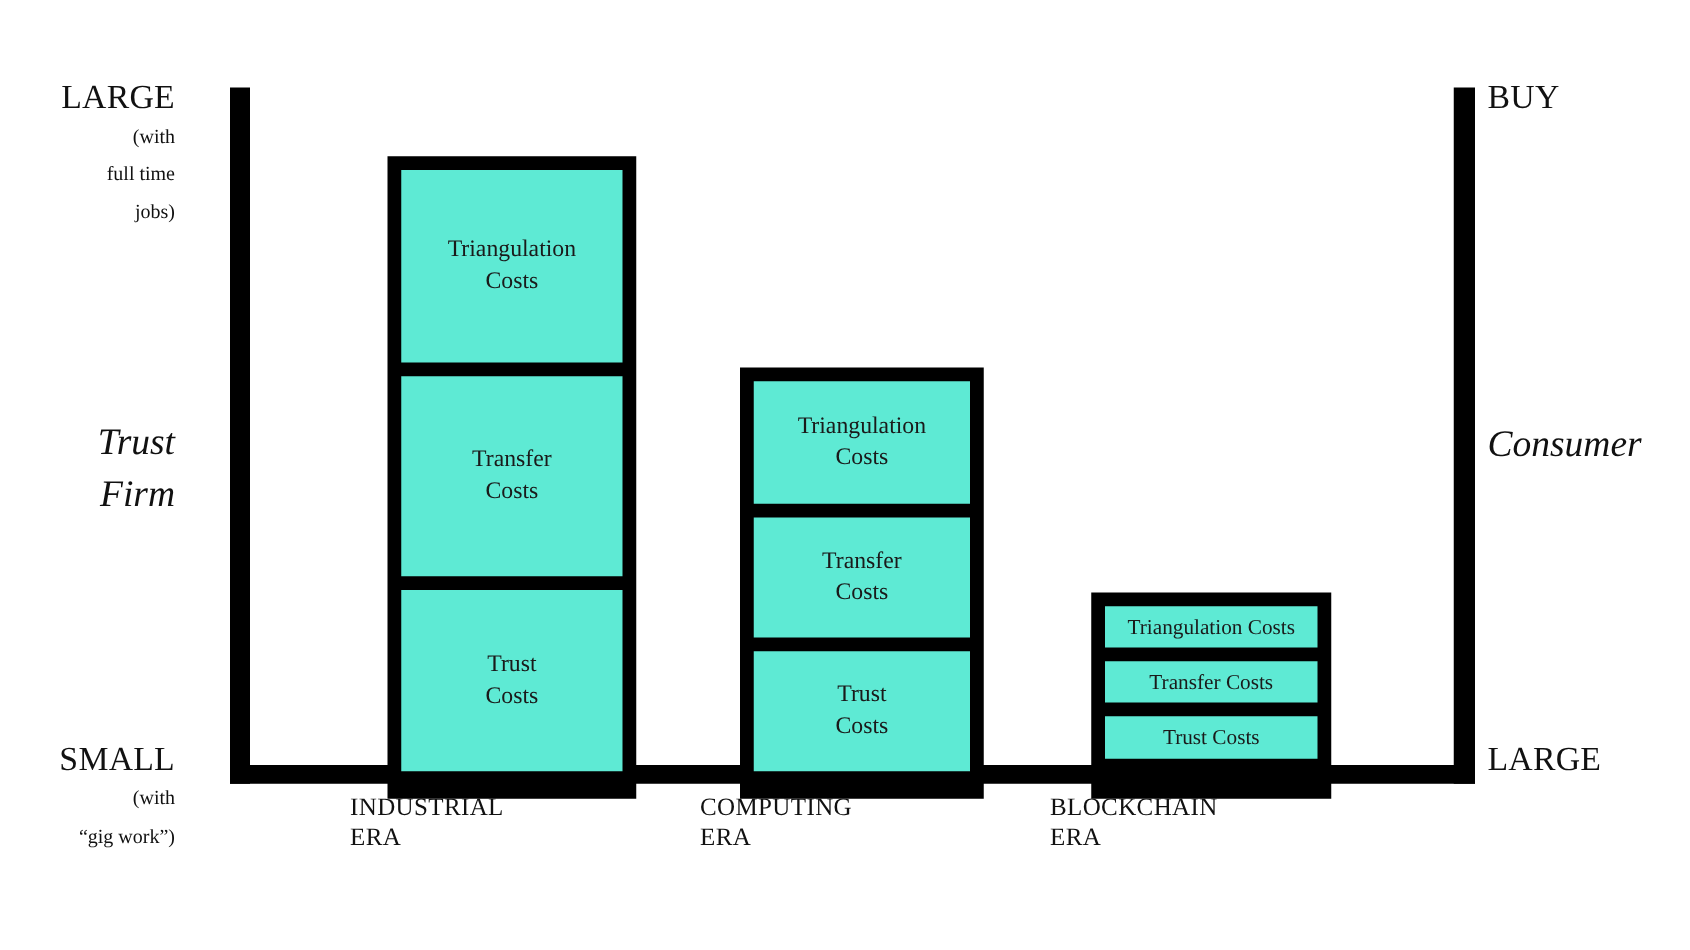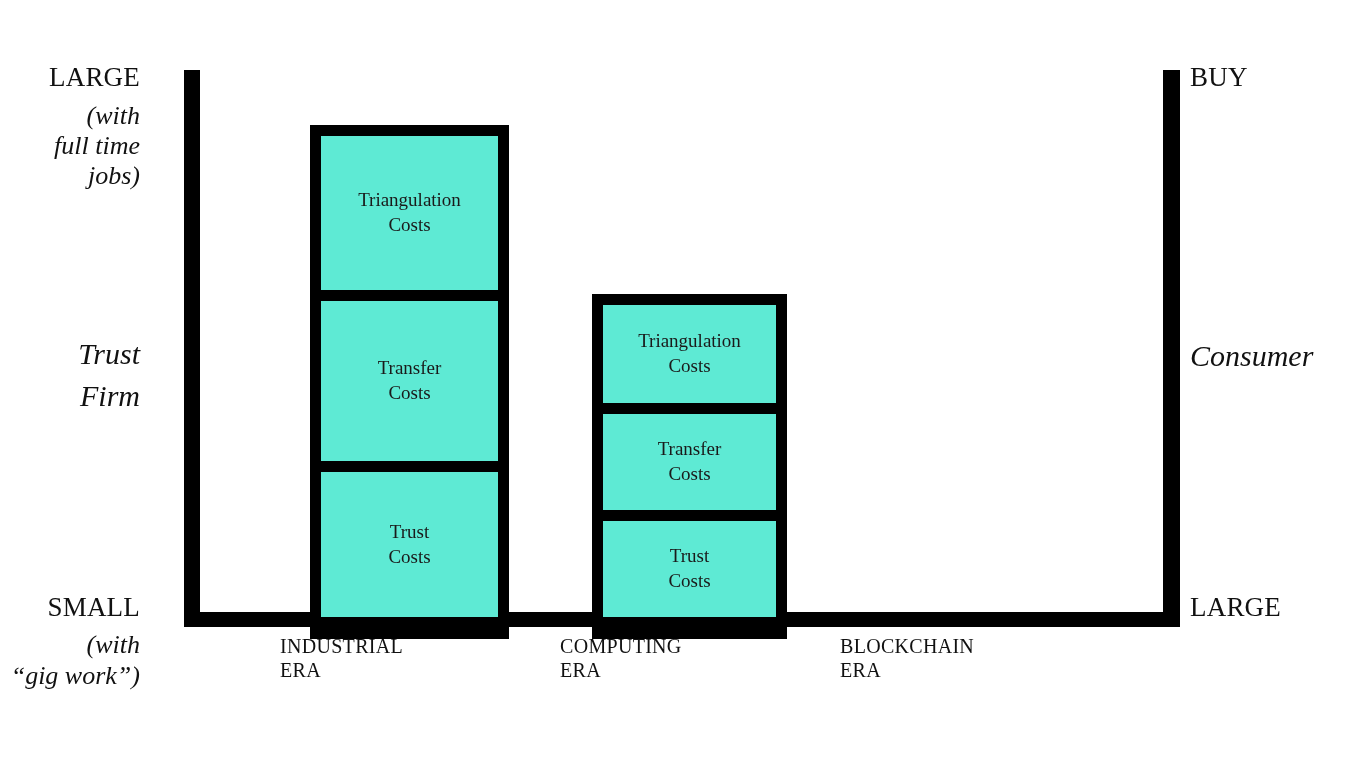--- a/index.html
+++ b/index.html
@@ -33,22 +33,21 @@
   
   .axis-cap {
     position: absolute;
     font-size: 27px;
     line-height: 1.0;
     letter-spacing: 0.2px;
     white-space: nowrap;
   }
   .axis-cap-sub {
     position: absolute;
-    font-style: italic;
-    font-size: 26px;
+    font-size: 16px;
     line-height: 1.18;
     white-space: nowrap;
   }
   .left-cap   { text-align: right; right: 1176px; }
   .right-cap  { text-align: left;  left: 1190px; }
 
   
   .axis-title {
     position: absolute;
     font-style: italic;
@@ -161,20 +160,37 @@
       </div>
     </div>
     <div class="segment" style="height:96px;">
       <div class="segment-label">
         <span>Trust</span><br>
         <span>Costs</span>
       </div>
     </div>
   </div>
 
+  <div class="bar compact" style="left:873px; top:474px; width:170px; height:143px; padding:11px; gap:11px;">
+    <div class="segment" style="height:33px;">
+      <div class="segment-label">
+        <span>Triangulation Costs</span>
+      </div>
+    </div>
+    <div class="segment" style="height:33px;">
+      <div class="segment-label">
+        <span>Transfer Costs</span>
+      </div>
+    </div>
+    <div class="segment" style="height:34px;">
+      <div class="segment-label">
+        <span>Trust Costs</span>
+      </div>
+    </div>
+  </div>
 
   <div class="cat-label" style="left:280px; top:634px; width:237px;">
     <span>INDUSTRIAL</span><br>
     <span>ERA</span>
   </div>
 
   <div class="cat-label" style="left:560px; top:634px; width:237px;">
     <span>COMPUTING</span><br>
     <span>ERA</span>
   </div>

